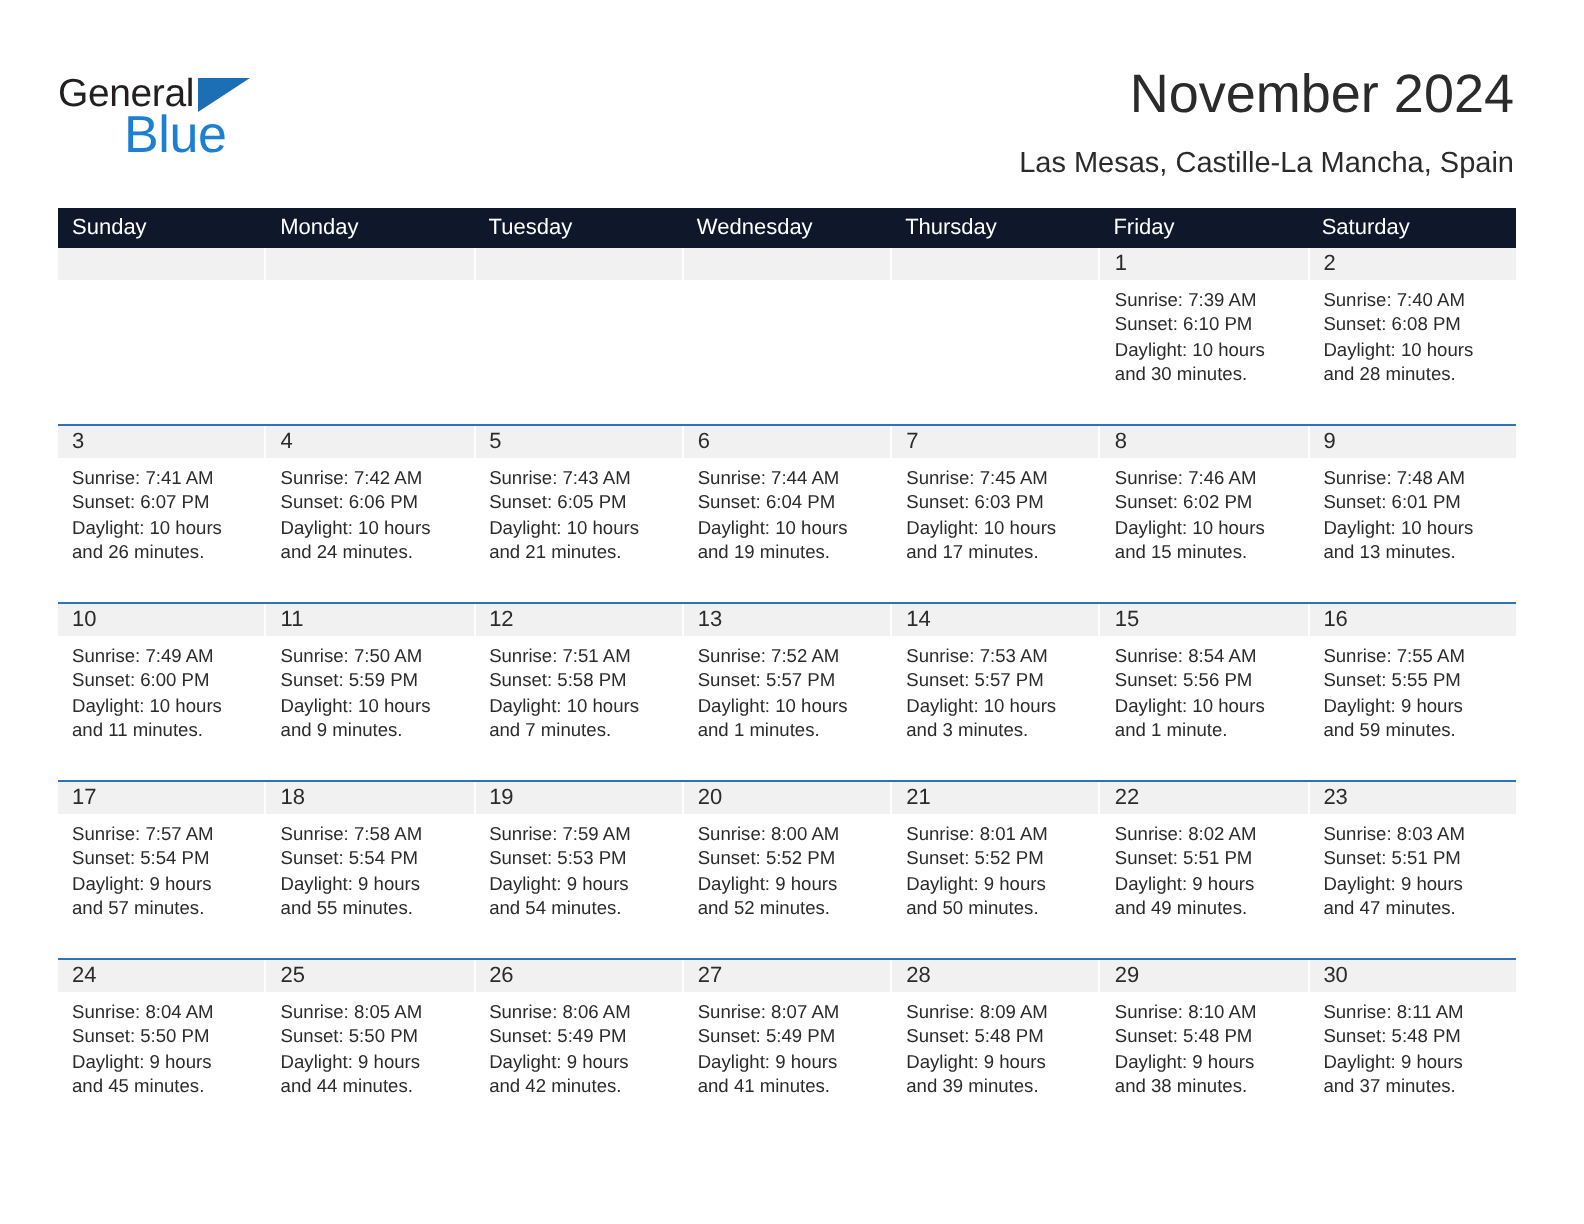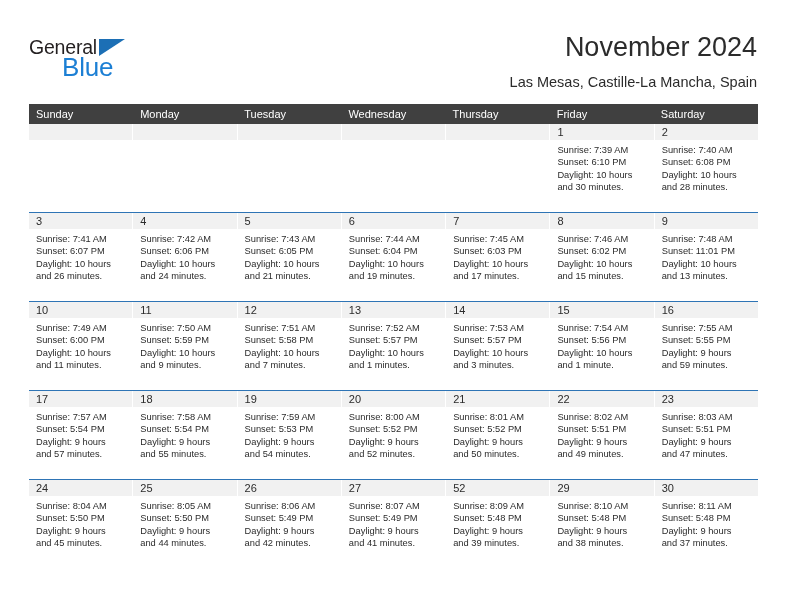--- a/index.html
+++ b/index.html
@@ -88,21 +88,21 @@
 
   
   .calendar {
     position: absolute;
     left: 29px;
     top: 104px;
     width: 729px;
   }
   .weekdays {
     display: flex;
-    background: #404040;
+    background: #0f172a;
     height: 20px;
   }
   .weekday {
     flex: 1 1 0;
     color: #ffffff;
     font-size: 11px;
     line-height: 20px;
     padding-left: 7px;
     box-sizing: border-box;
     white-space: nowrap;
@@ -261,21 +261,21 @@
               <div>Sunrise: 7:46 AM</div>
               <div>Sunset: 6:02 PM</div>
               <div>Daylight: 10 hours</div>
               <div>and 15 minutes.</div>
             </div>
           </div>
           <div class="day">
             <div class="day-number">9</div>
             <div class="day-info">
               <div>Sunrise: 7:48 AM</div>
-              <div>Sunset: 11:01 PM</div>
+              <div>Sunset: 6:01 PM</div>
               <div>Daylight: 10 hours</div>
               <div>and 13 minutes.</div>
             </div>
           </div>
         </div>
         <div class="week">
           <div class="day">
             <div class="day-number">10</div>
             <div class="day-info">
               <div>Sunrise: 7:49 AM</div>
@@ -316,21 +316,21 @@
             <div class="day-info">
               <div>Sunrise: 7:53 AM</div>
               <div>Sunset: 5:57 PM</div>
               <div>Daylight: 10 hours</div>
               <div>and 3 minutes.</div>
             </div>
           </div>
           <div class="day">
             <div class="day-number">15</div>
             <div class="day-info">
-              <div>Sunrise: 7:54 AM</div>
+              <div>Sunrise: 8:54 AM</div>
               <div>Sunset: 5:56 PM</div>
               <div>Daylight: 10 hours</div>
               <div>and 1 minute.</div>
             </div>
           </div>
           <div class="day">
             <div class="day-number">16</div>
             <div class="day-info">
               <div>Sunrise: 7:55 AM</div>
               <div>Sunset: 5:55 PM</div>
@@ -435,21 +435,21 @@
           <div class="day">
             <div class="day-number">27</div>
             <div class="day-info">
               <div>Sunrise: 8:07 AM</div>
               <div>Sunset: 5:49 PM</div>
               <div>Daylight: 9 hours</div>
               <div>and 41 minutes.</div>
             </div>
           </div>
           <div class="day">
-            <div class="day-number">52</div>
+            <div class="day-number">28</div>
             <div class="day-info">
               <div>Sunrise: 8:09 AM</div>
               <div>Sunset: 5:48 PM</div>
               <div>Daylight: 9 hours</div>
               <div>and 39 minutes.</div>
             </div>
           </div>
           <div class="day">
             <div class="day-number">29</div>
             <div class="day-info">

